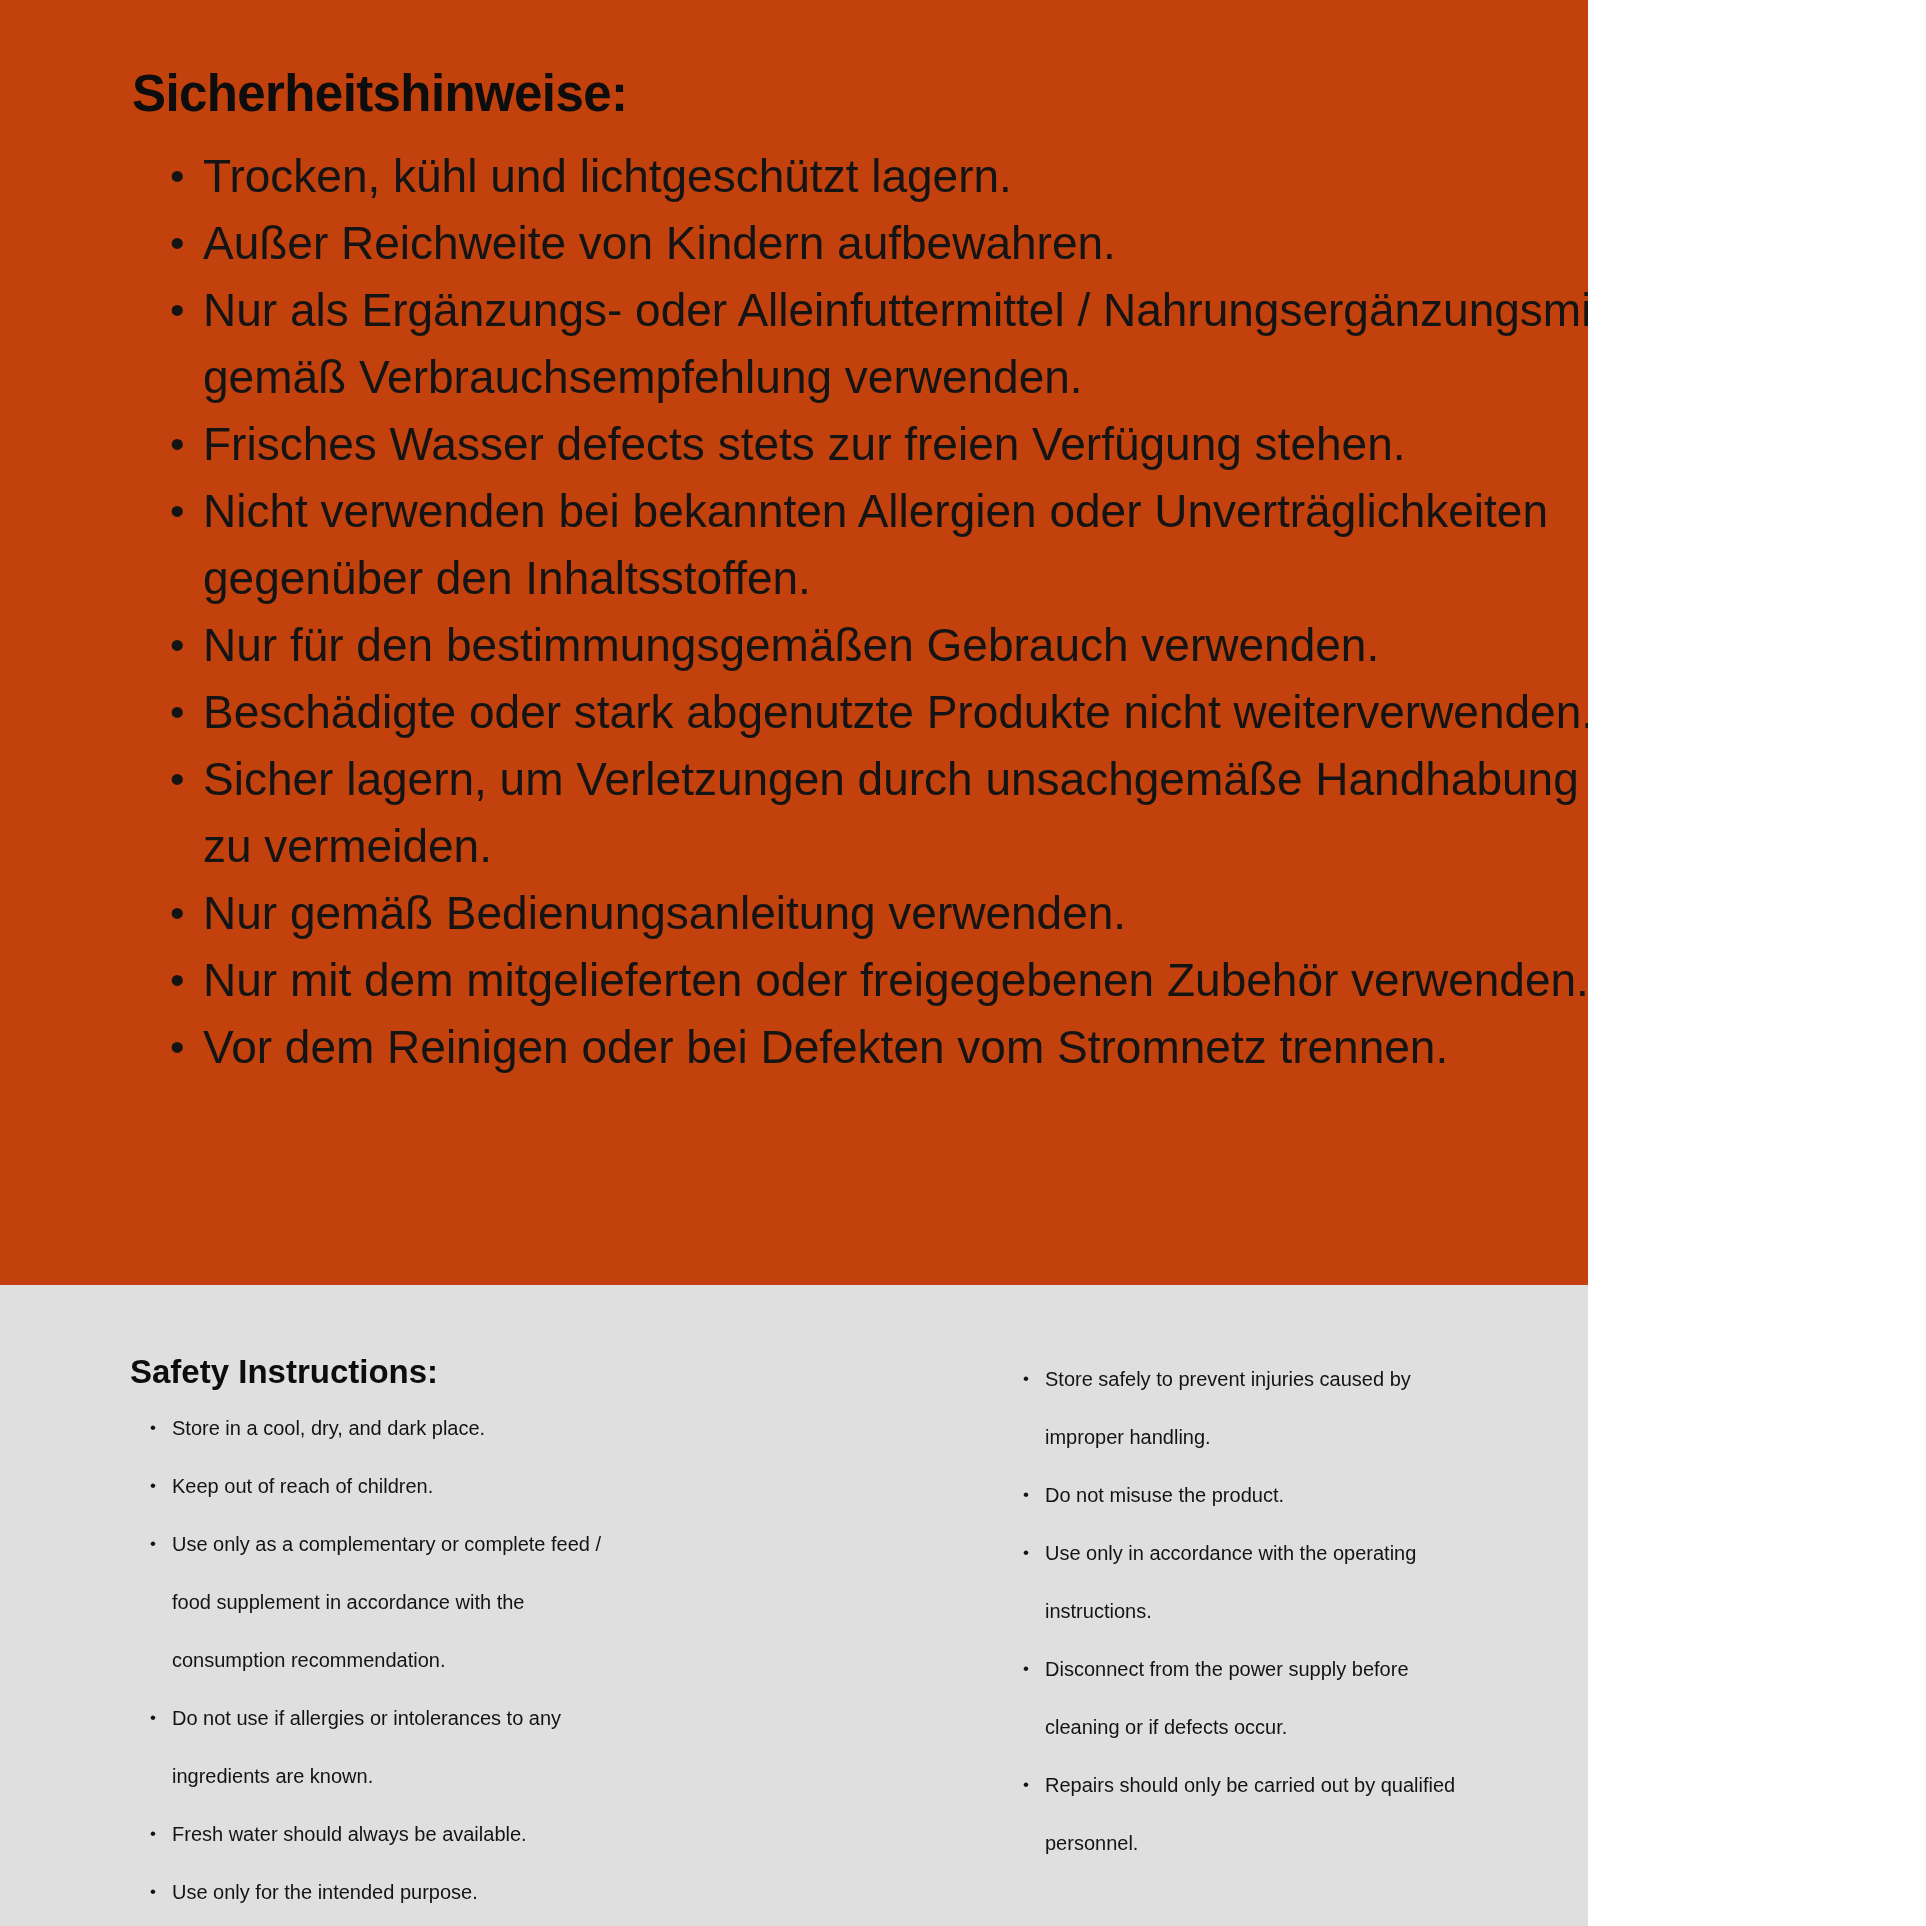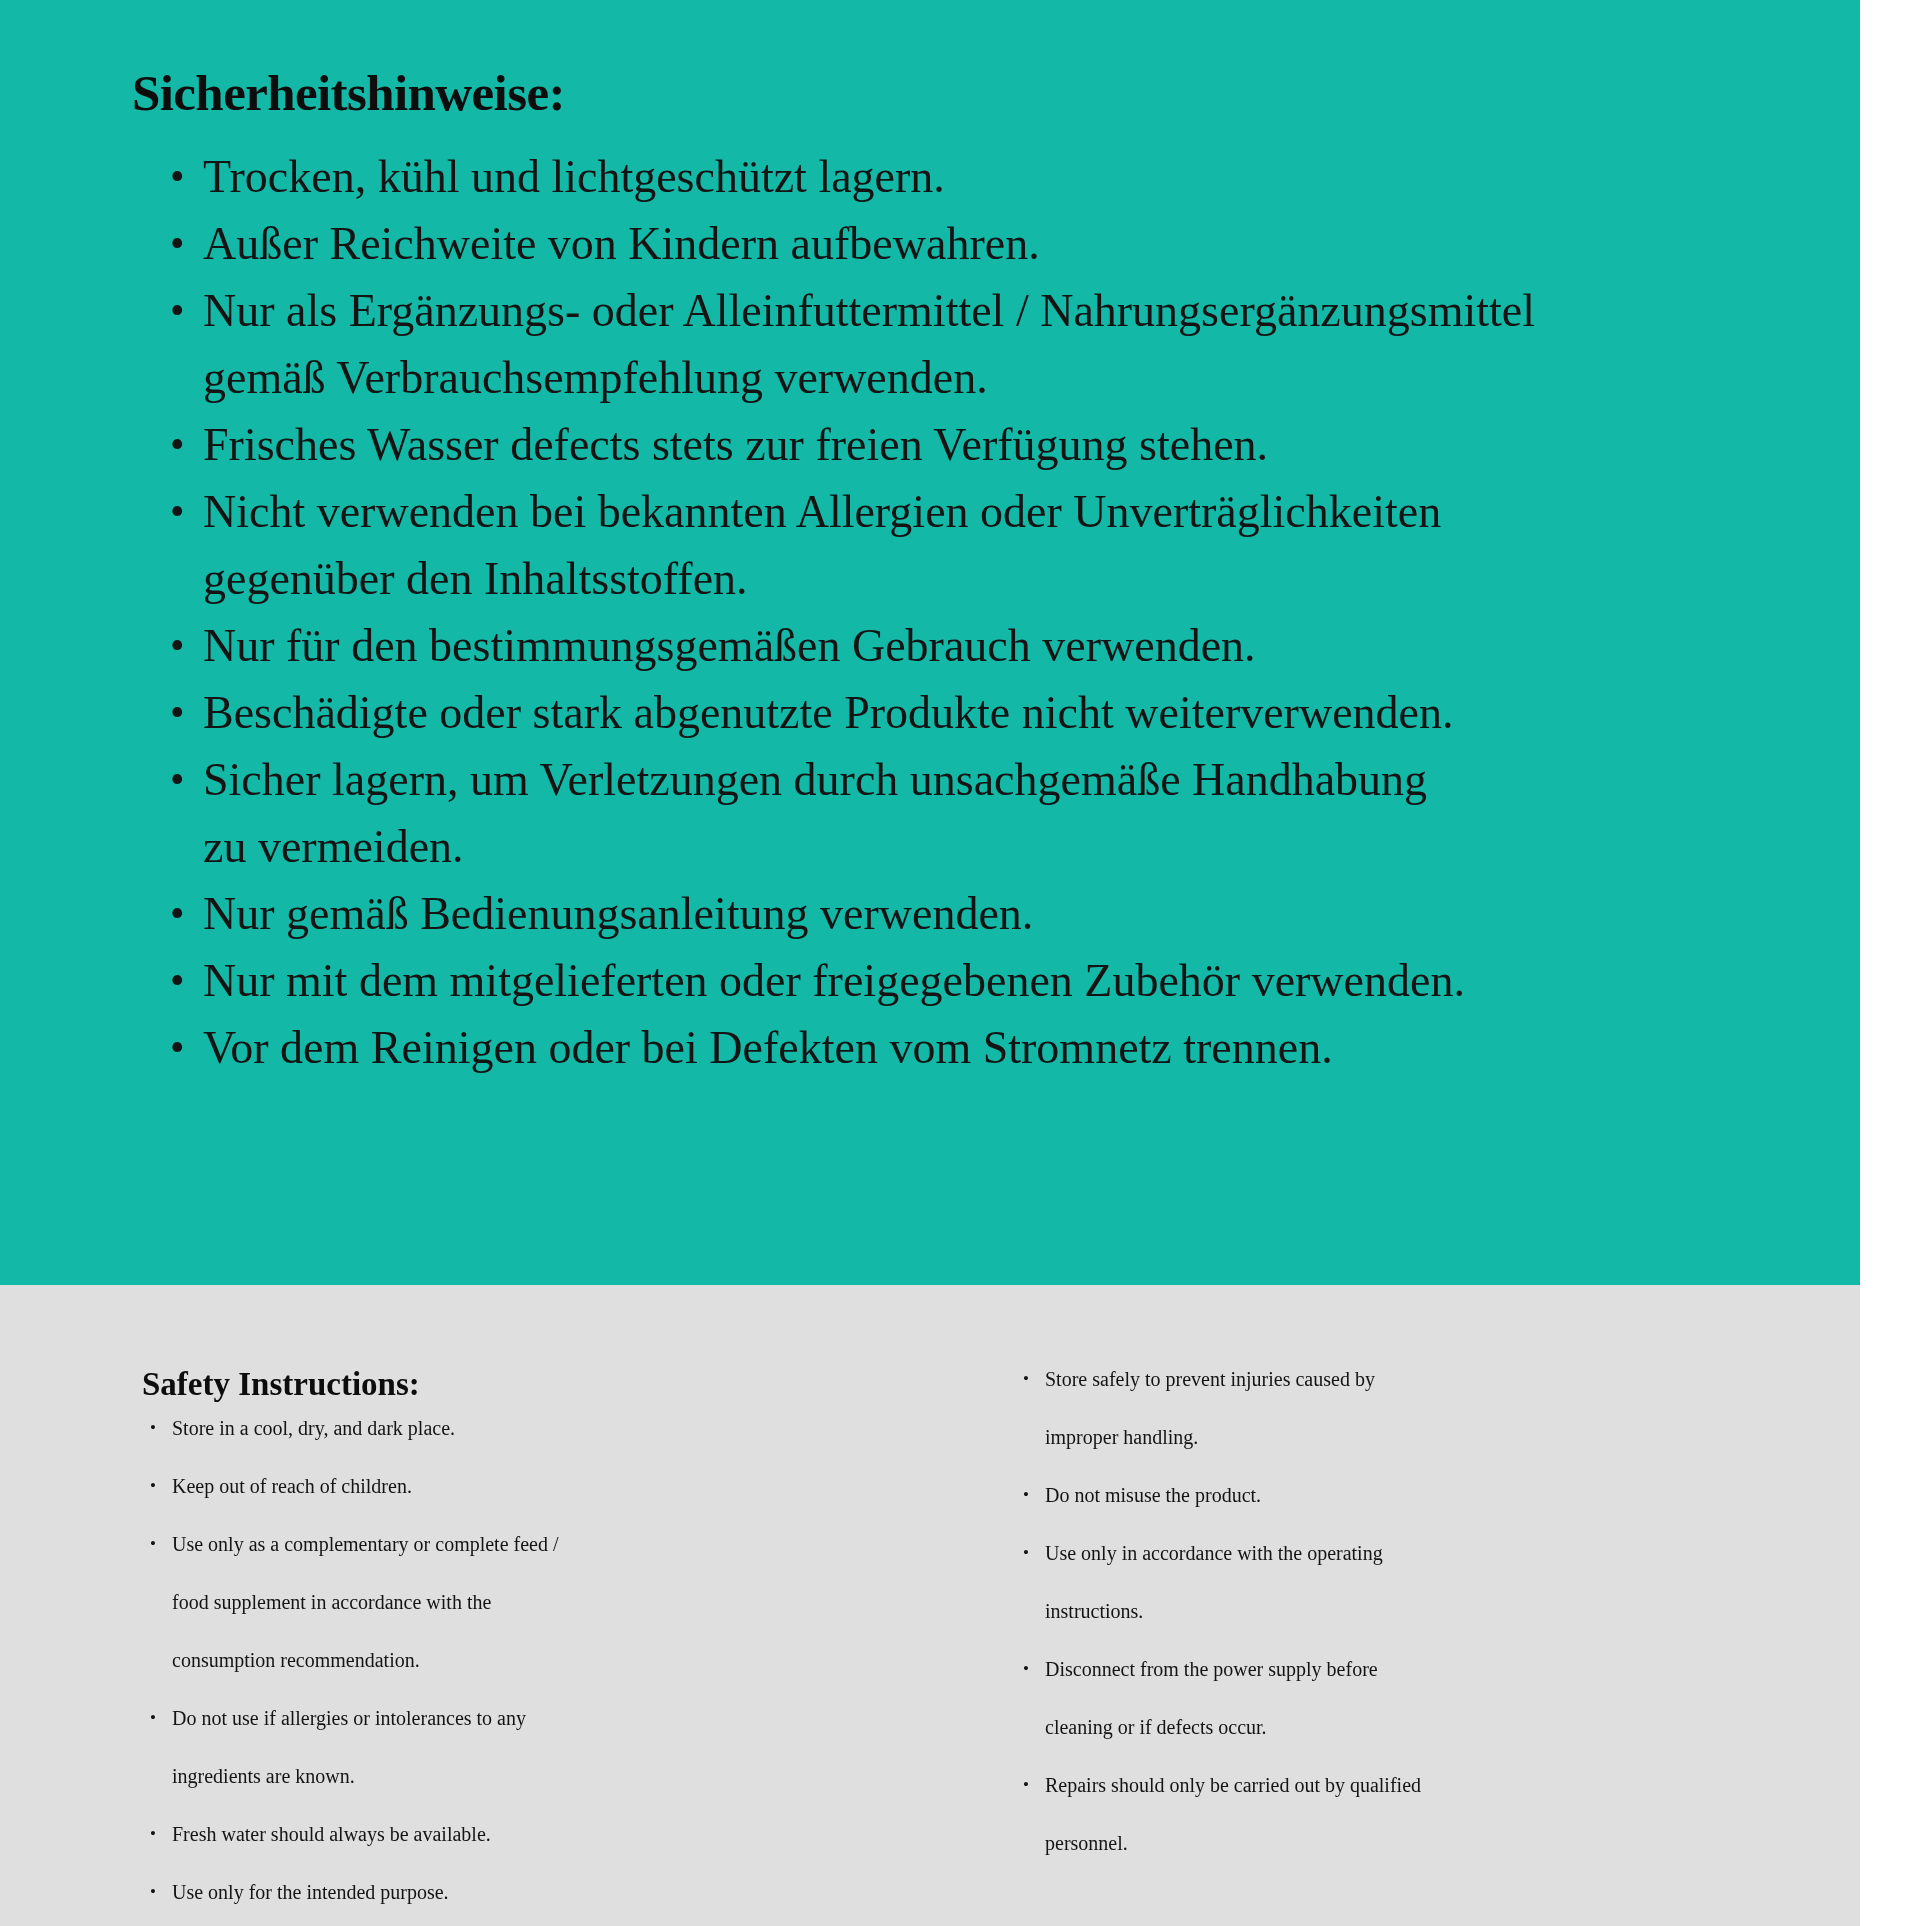--- a/index.html
+++ b/index.html
@@ -1,22 +1,22 @@
 <!DOCTYPE html>
 <html style="font-size:10.3px"><head>
 <meta charset="utf-8">
 <style>
   html, body { margin: 0; padding: 0; }
   .page {
     position: relative;
-    width: 1860px;
+    width: 1588px;
     height: 1926px;
-    background: #14b8a6;
+    background: #c2410c;
     color: #141414;
-    font-family: Liberation Serif, serif;
+    font-family: Liberation Sans, sans-serif;
     overflow: hidden;
   }
 
   
   .de-title {
     position: absolute;
     left: 132px;
     top: 64px;
     margin: 0;
     font-size: 51px;
@@ -55,21 +55,21 @@
     left: 0;
     top: 1285px;
     width: 1926px;
     height: 641px;
     background: #dfdfdf;
   }
   .en-title {
     position: absolute;
     left: 130px;
     top: 69px;
-    margin: 12px;
+    margin: 0;
     font-size: 33px;
     line-height: 36px;
     font-weight: 700;
     color: #0d0d0d;
   }
   .en-col {
     position: absolute;
     margin: 0;
     padding: 0;
     list-style: none;

